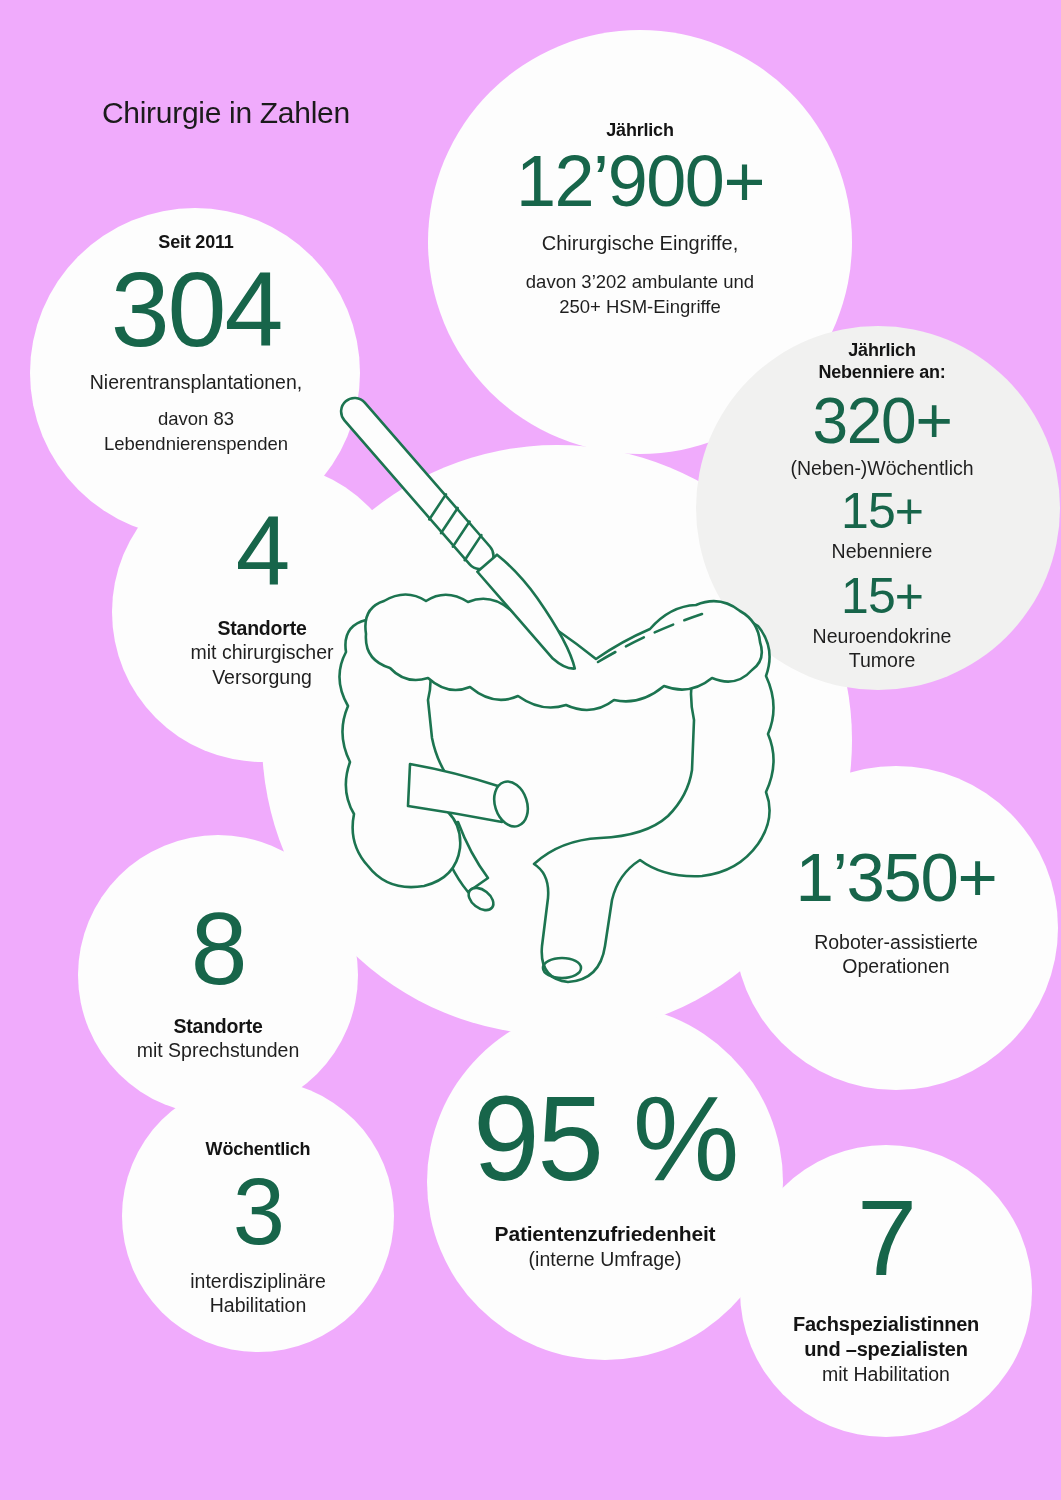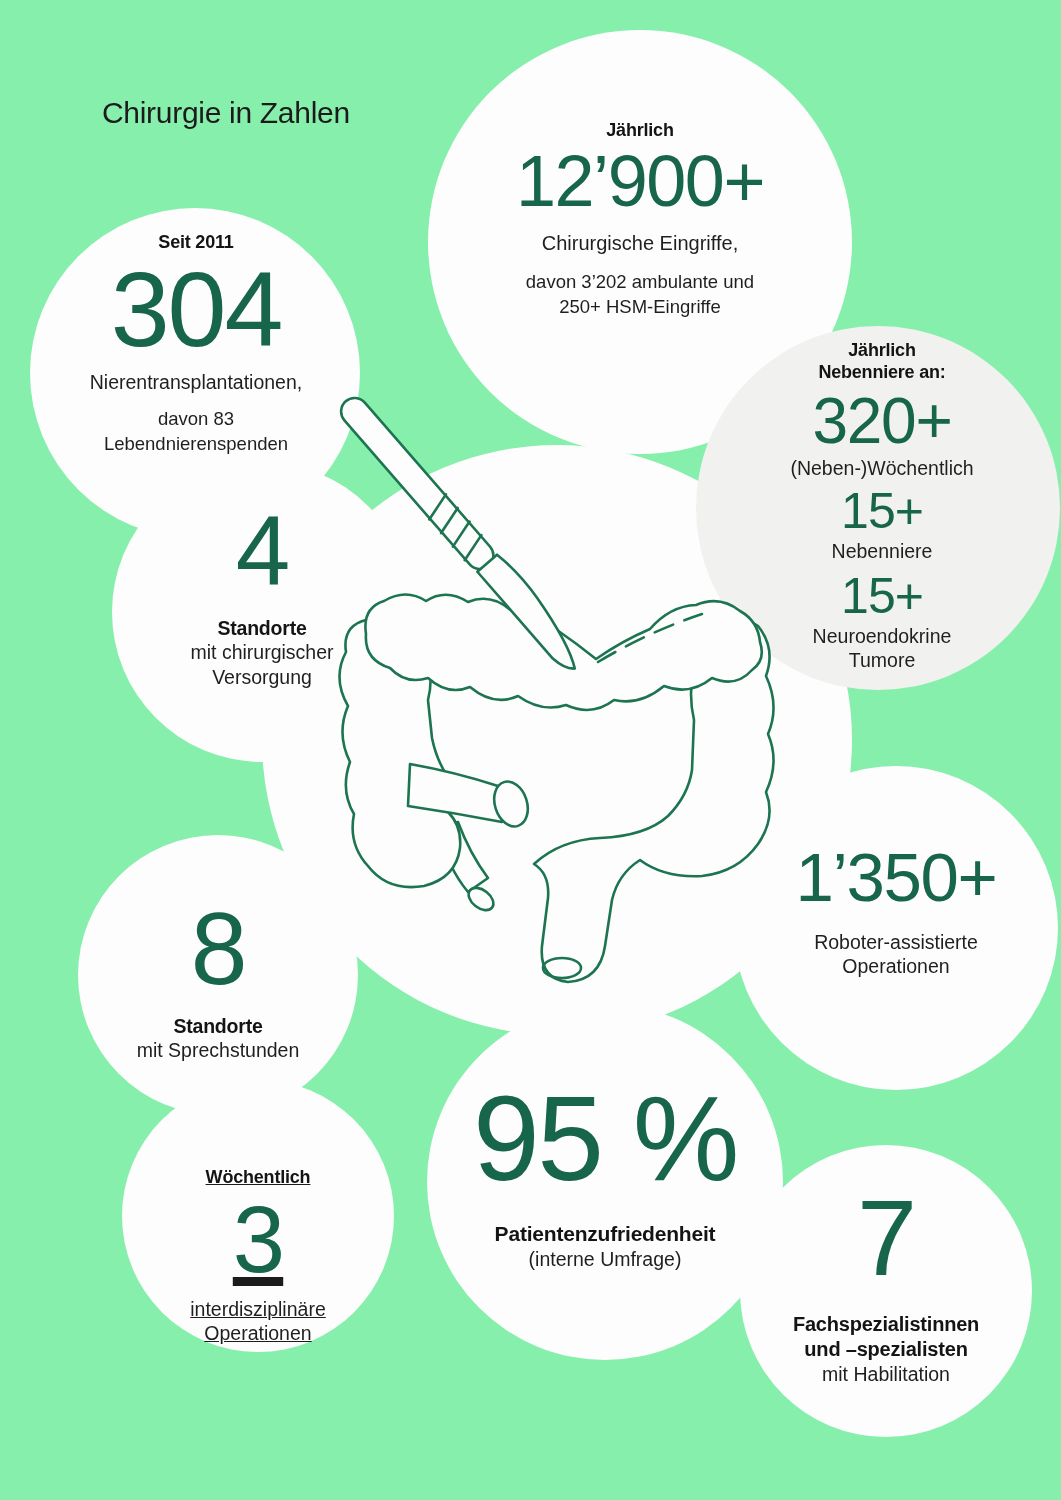--- a/index.html
+++ b/index.html
@@ -1,16 +1,16 @@
 <!DOCTYPE html>
 <html lang="de"><head>
 <meta charset="utf-8">
 <style>
   html,body{margin:0;padding:0;background:#ededec;font-family:"Liberation Sans",sans-serif;}
-  #canvas{position:relative;width:1061px;height:1500px;background:#86efac;overflow:hidden;}
+  #canvas{position:relative;width:1061px;height:1500px;background:#f0abfc;overflow:hidden;}
   .circle{position:absolute;border-radius:50%;}
   .c-white{background:#fdfdfd;}
   .c-gray{background:#f1f1f0;}
   .stack{position:absolute;text-align:center;color:#1b1b1b;}
   .kicker{font-weight:bold;font-size:18px;line-height:1.22;color:#141414;letter-spacing:-0.2px;}
   .num{color:#17654a;line-height:1.04;letter-spacing:-0.02em;font-weight:400;}
   .lbl{font-size:19.5px;line-height:1.26;color:#1f1f1f;}
   .lbl-b{font-size:19.5px;line-height:1.24;font-weight:bold;color:#141414;letter-spacing:-0.2px;}
   .sub{font-size:18.5px;line-height:1.34;color:#1f1f1f;}
   .title{position:absolute;left:102px;top:96px;font-size:30px;color:#1b1b1b;letter-spacing:-0.3px;}
@@ -98,24 +98,24 @@
     <div class="num" style="font-size:69px;">1’350+</div>
     <div class="lbl mauto" style="margin-top:16px;max-width:230px;">Roboter-assistierte Operationen</div>
   </div>
 
   <div class="stack" style="left:68px;top:896px;width:300px;">
     <div class="num" style="font-size:102px;">8</div>
     <div class="lbl-b" style="margin-top:12px;">Standorte</div>
     <div class="lbl">mit Sprechstunden</div>
   </div>
 
-  <div class="stack" style="left:108px;top:1167px;width:300px;text-decoration:underline;">
+  <div class="stack" style="left:108px;top:1139px;width:300px;">
     <div class="kicker">Wöchentlich</div>
     <div class="num" style="font-size:94px;margin-top:2px;">3</div>
-    <div class="lbl mauto" style="margin-top:8px;max-width:200px;">interdisziplinäre Operationen</div>
+    <div class="lbl mauto" style="margin-top:8px;max-width:200px;">interdisziplinäre Habilitation</div>
   </div>
 
   <div class="stack" style="left:425px;top:1076px;width:360px;">
     <div class="num" style="font-size:120px;">95 %</div>
     <div class="lbl-b" style="margin-top:20px;font-size:21px;">Patientenzufriedenheit</div>
     <div class="lbl">(interne Umfrage)</div>
   </div>
 
   <div class="stack" style="left:726px;top:1182px;width:320px;">
     <div class="num" style="font-size:108px;">7</div>

